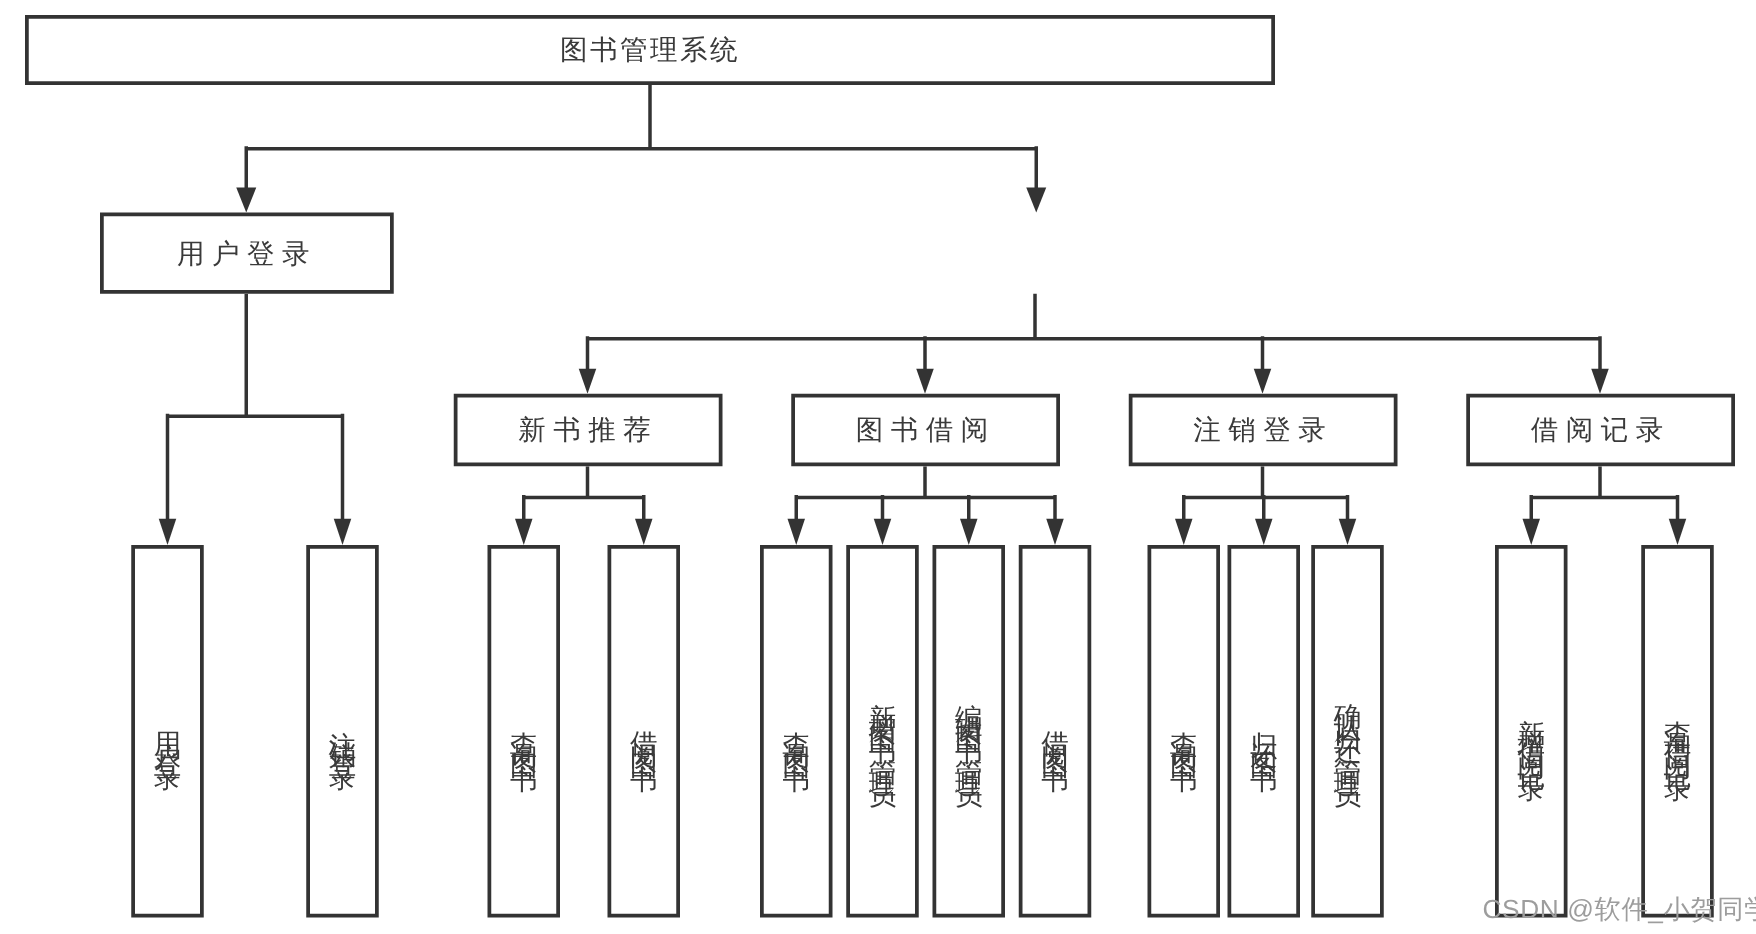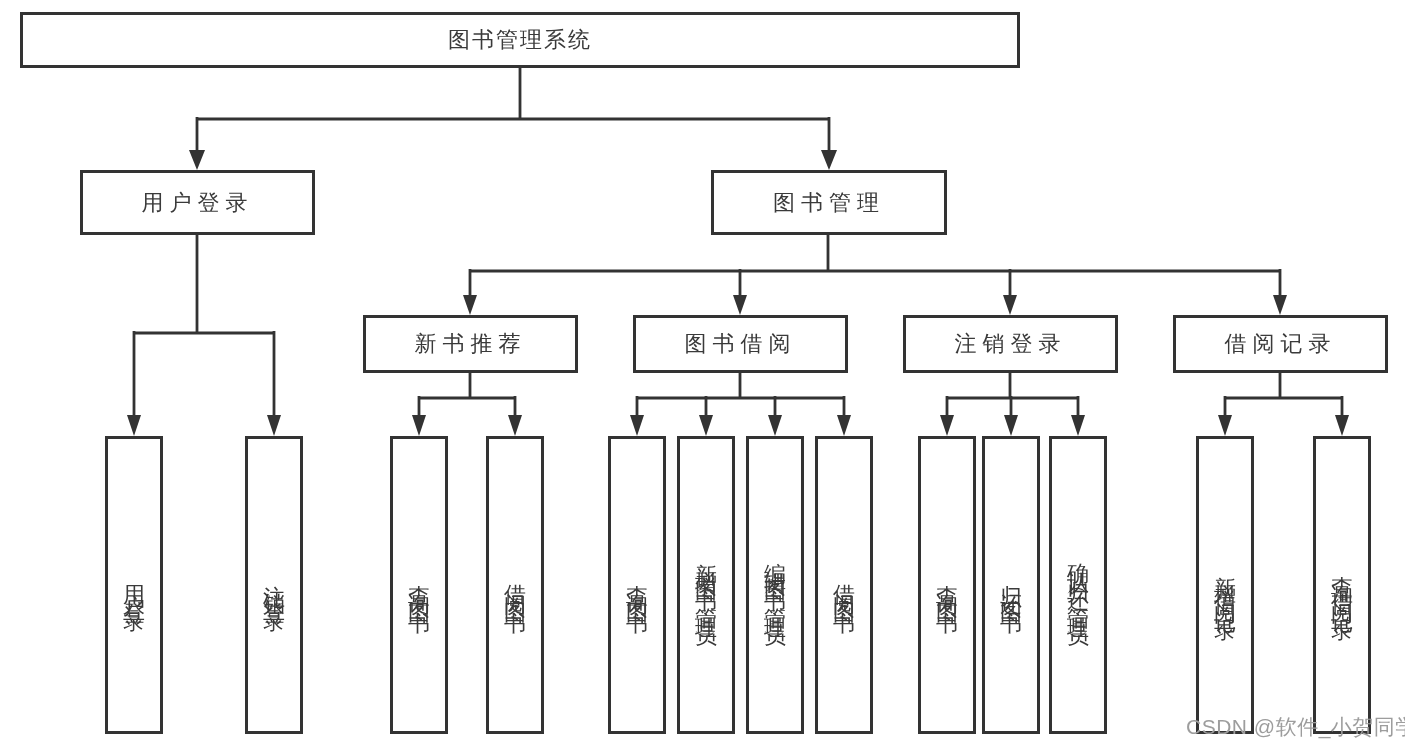--- a/index.html
+++ b/index.html
@@ -120,21 +120,20 @@
       <line x1="1225" y1="396" x2="1225" y2="418"></line>
       <polygon points="1218,415 1232,415 1225,436"></polygon>
       <line x1="1342" y1="396" x2="1342" y2="418"></line>
       <polygon points="1335,415 1349,415 1342,436"></polygon>
     </g>
   </svg>
 
   <div class="box root" style="left:20px;top:12px;width:1000px;height:56px">图书管理系统</div>
 
   <div class="box" style="left:80px;top:170px;width:235px;height:65px">用户登录</div>
-  <div class="box" style="left:711px;top:170px;width:236px;height:65px">图书管理</div>
 
   <div class="box" style="left:633px;top:315px;width:215px;height:58px">图书借阅</div>
   <div class="box" style="left:363px;top:315px;width:215px;height:58px">新书推荐</div>
   <div class="box" style="left:903px;top:315px;width:215px;height:58px">注销登录</div>
   <div class="box" style="left:1173px;top:315px;width:215px;height:58px">借阅记录</div>
 
   <div class="box leaf" style="left:105px;top:436px;width:58px;height:298px">用户登录</div>
   <div class="box leaf" style="left:245px;top:436px;width:58px;height:298px">注销登录</div>
 
   <div class="box leaf" style="left:390px;top:436px;width:58px;height:298px">查询图书</div>

